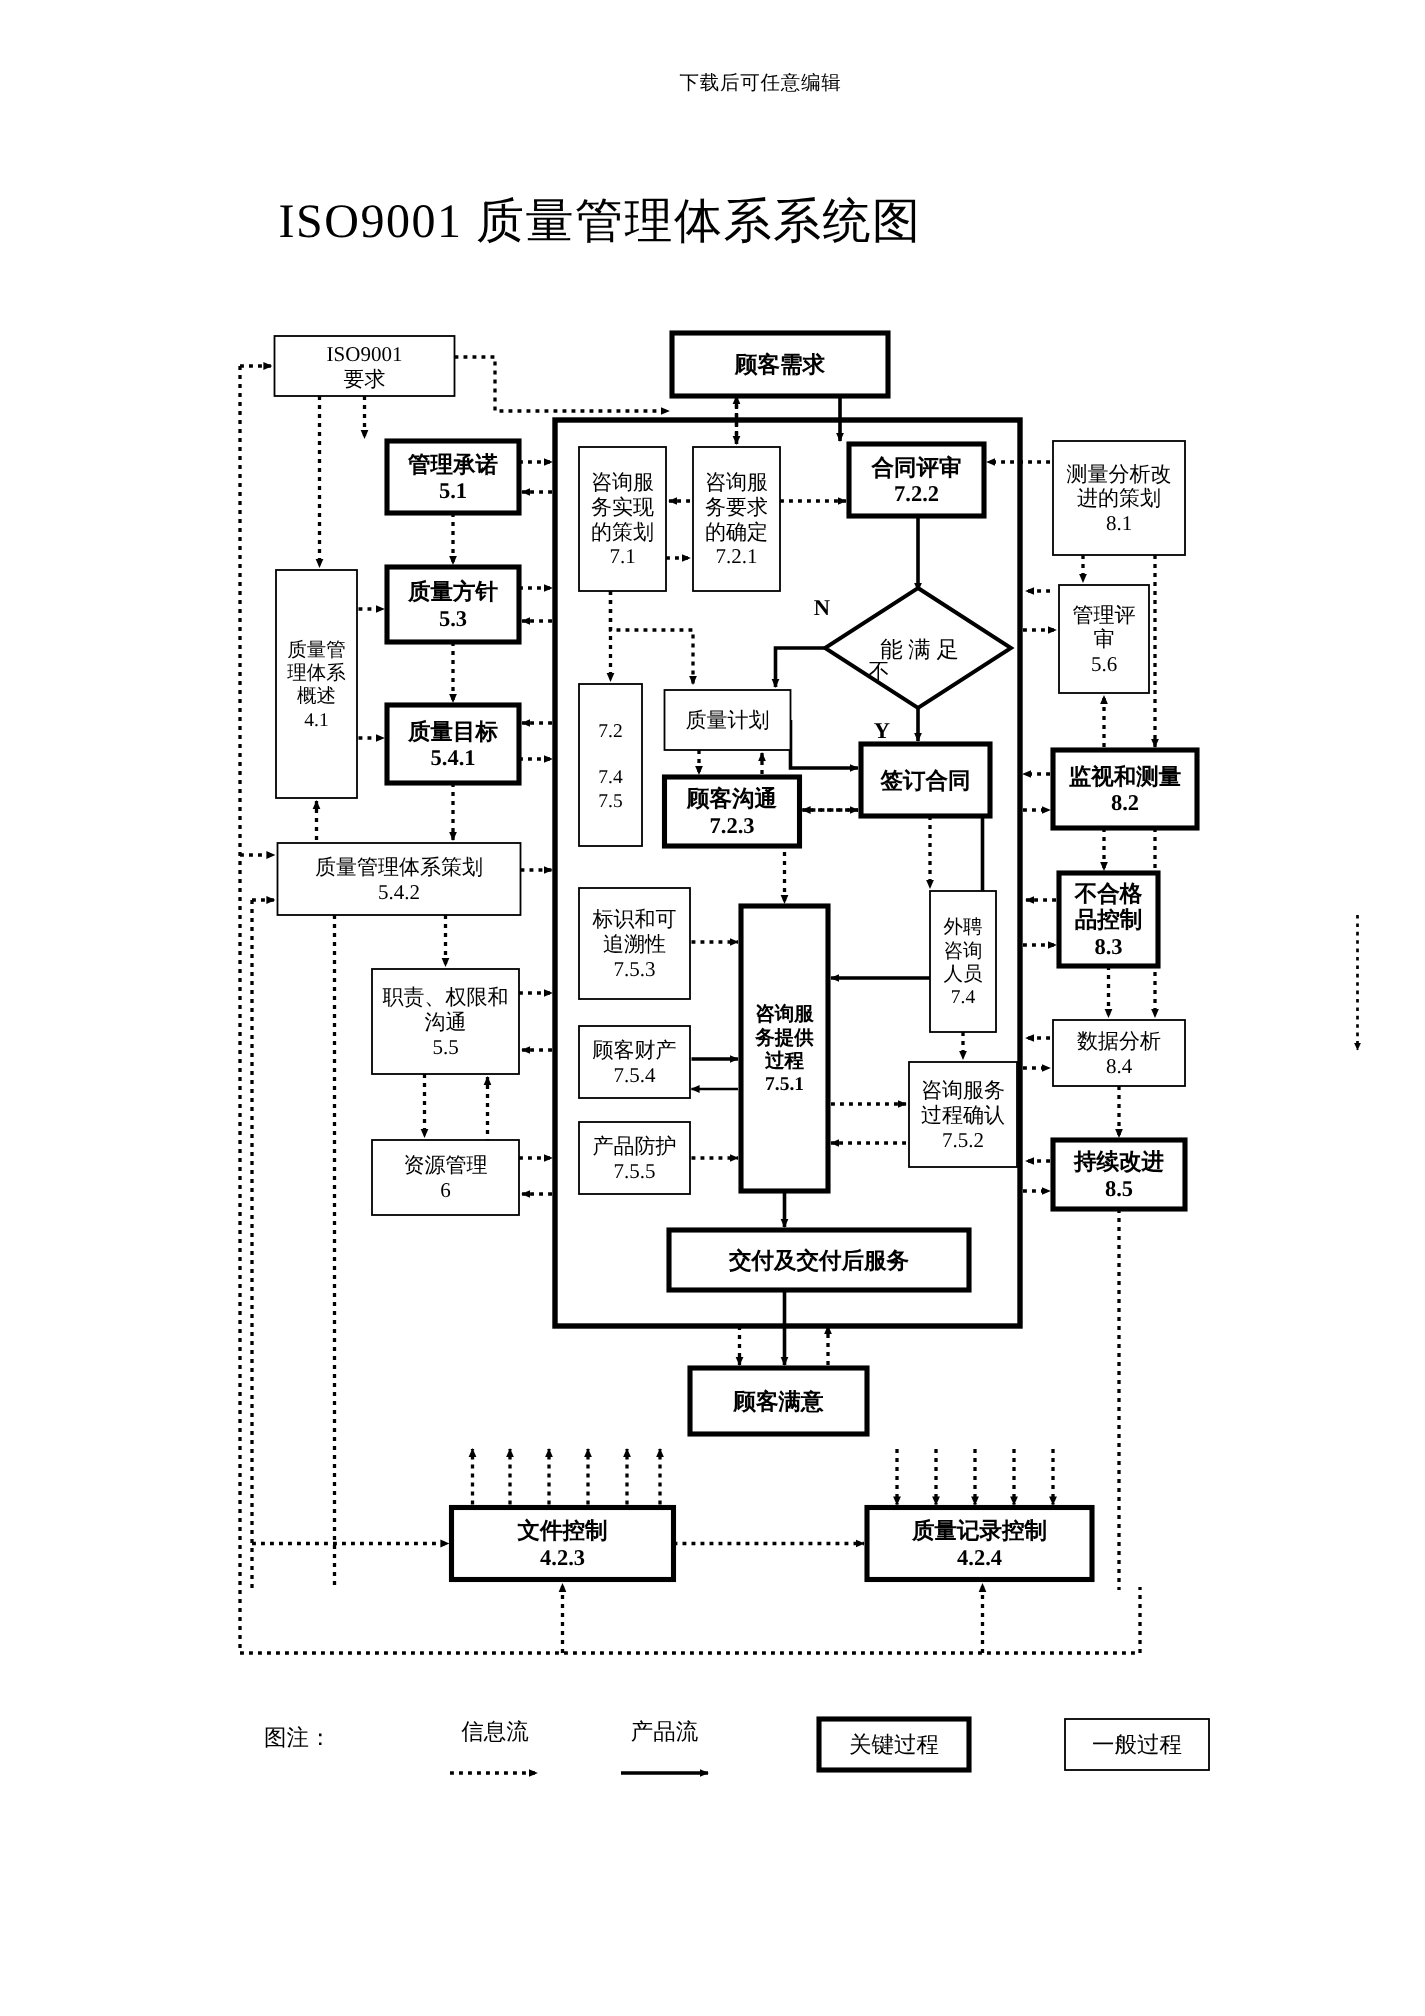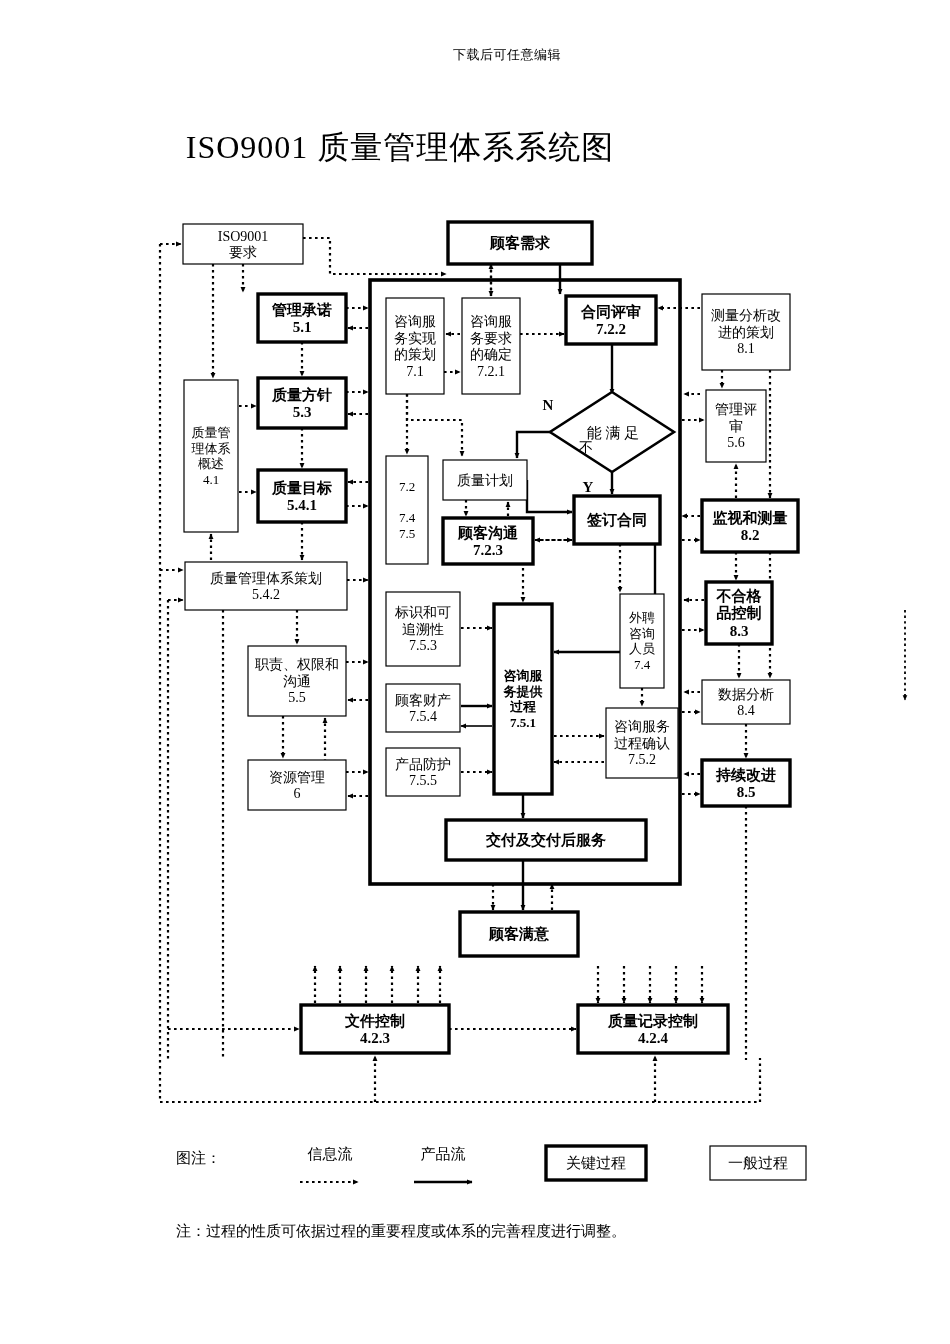--- a/index.html
+++ b/index.html
@@ -28,21 +28,20 @@
       font-weight:bold;font-size:15px;}
   .lg{font-family:"Liberation Serif","DejaVu Serif",serif;font-size:15px;}
 </style>
 </head>
 <body>
 
 <div id="page">
 
   <div id="hdr">下载后可任意编辑</div>
   <div id="title">ISO9001 质量管理体系系统图</div>
-  <div id="note">注：过程的性质可依据过程的重要程度或体系的完善程度进行调整。</div>
 
   <svg width="950" height="1344">
     <defs>
       <marker id="ah" markerWidth="7" markerHeight="7" refX="5.4" refY="3" orient="auto" markerUnits="userSpaceOnUse">
         <path d="M0,0.4 L6,3 L0,5.6 z" fill="#000"></path>
       </marker>
       <marker id="ahs" markerWidth="6" markerHeight="6" refX="4.8" refY="2.6" orient="auto" markerUnits="userSpaceOnUse">
         <path d="M0,0.3 L5.2,2.6 L0,4.9 z" fill="#000"></path>
       </marker>
     </defs>

